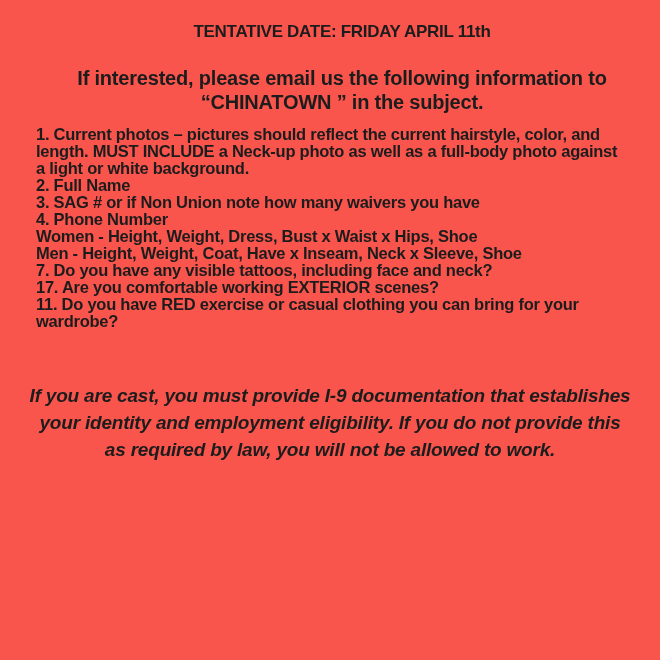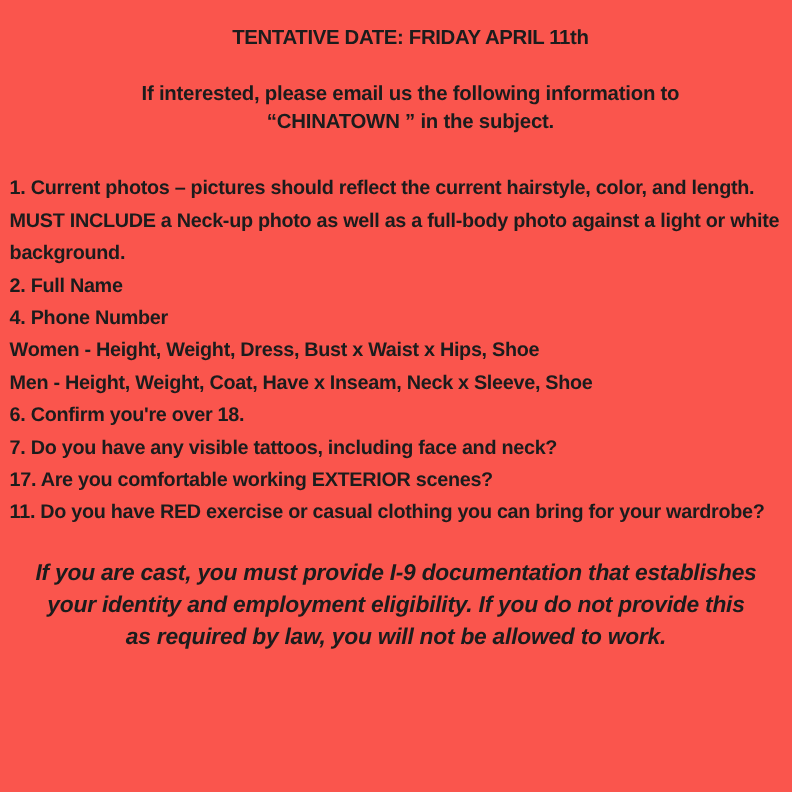--- a/index.html
+++ b/index.html
@@ -23,37 +23,37 @@
     padding-top: 22px;
     margin-left: 24px;
   }
   .title {
     font-size: 17px;
     letter-spacing: -0.3px;
     line-height: 20px;
   }
   .intro {
     margin-top: 24px;
-    font-size: 17px;
+    font-size: 20px;
     letter-spacing: -0.2px;
     line-height: 24px;
   }
   .list {
-    margin-top: 30px;
-    padding: 0 8px;
+    margin-top: 12px;
+    padding: 0 36px;
     font-size: 16.5px;
     letter-spacing: -0.25px;
-    line-height: 27px;
+    line-height: 17px;
     text-align: left;
   }
   .list-item {
     white-space: pre-wrap;
   }
   .footer {
-    margin-top: 23px;
+    margin-top: 52px;
     padding: 0 28px;
     text-align: center;
     font-style: italic;
     font-size: 19px;
     letter-spacing: -0.2px;
     line-height: 27px;
   }
 </style>
 </head>
 <body>
@@ -65,24 +65,24 @@
 
     <div class="intro">
       <div>If interested, please email us the following information to</div>
       <div>“CHINATOWN ” in the subject.</div>
     </div>
   </div>
 
   <div class="list">
     <div class="list-item">1. Current photos – pictures should reflect the current hairstyle, color, and length. MUST INCLUDE a Neck-up photo as well as a full-body photo against a light or white background.</div>
     <div class="list-item">2. Full Name</div>
+    <div class="list-item">3. SAG # or if Non Union note how many waivers you have</div>
     <div class="list-item">4. Phone Number</div>
     <div class="list-item">Women - Height, Weight, Dress, Bust x Waist x Hips, Shoe</div>
     <div class="list-item">Men - Height, Weight, Coat, Have x Inseam, Neck x Sleeve, Shoe</div>
-    <div class="list-item">6. Confirm you're over 18.</div>
     <div class="list-item">7. Do you have any visible tattoos, including face and neck?</div>
     <div class="list-item">17. Are you comfortable working EXTERIOR scenes?</div>
     <div class="list-item">11. Do you have RED exercise or casual clothing you can bring for your wardrobe?</div>
   </div>
 
   <div class="footer">If you are cast, you must provide I-9 documentation that establishes your identity and employment eligibility. If you do not provide this as required by law, you will not be allowed to work.</div>
 
 </div>
 
 </body></html>

